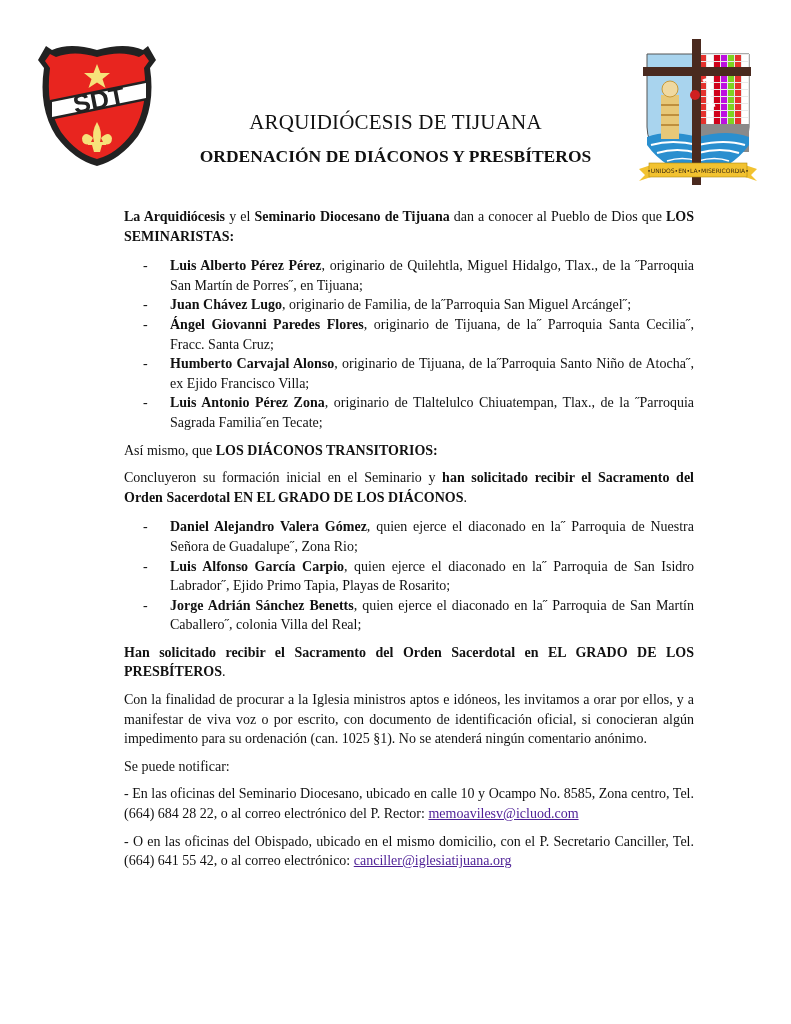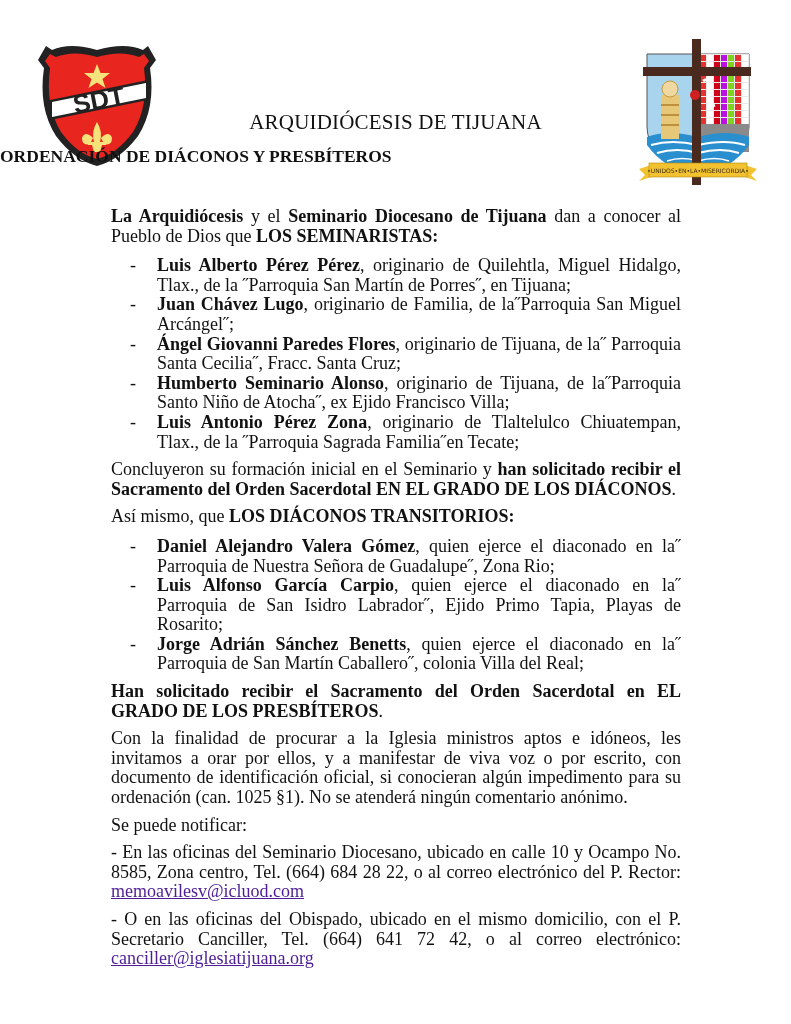--- a/index.html
+++ b/index.html
@@ -8,26 +8,26 @@
     font-family: "Liberation Serif", "DejaVu Serif", serif;
     color: #111111;
   }
   .logo-left { position: absolute; left: 30px; top: 38px; width: 135px; height: 130px; }
   .logo-right { position: absolute; left: 637px; top: 37px; width: 122px; height: 148px; }
   .header-title {
     position: absolute; left: 0; right: 0; top: 110px; text-align: center;
     font-size: 21px; letter-spacing: 0.2px;
   }
   .header-subtitle {
-    position: absolute; left: 0; right: 0; top: 146px; text-align: left;
+    position: absolute; left: 0; right: 0; top: 146px; text-align: center;
     font-size: 17.5px; font-weight: bold;
   }
   .body-text {
-    position: absolute; left: 111px; width: 570px; top: 207px;
-    font-size: 18px; line-height: 19.6px;
+    position: absolute; left: 124px; width: 570px; top: 207px;
+    font-size: 14px; line-height: 19.6px;
   }
   .body-text p { margin: 0 0 8px 0; text-align: justify; }
   .body-text b { font-weight: bold; }
   ul.dash { list-style: none; margin: 0 0 8px 0; padding: 0; }
   ul.dash li { position: relative; padding-left: 46px; text-align: justify; margin: 0; }
   ul.dash li .dash-mark { position: absolute; left: 19px; top: 0; }
   a.email { color: #4c1d95; text-decoration: underline; }
   .underlined { text-decoration: underline; }
   .gap-list { margin-top: 10px !important; }
 </style>
@@ -156,30 +156,30 @@
 
 <div class="body-text">
   <p>
     <b>La Arquidiócesis</b><span> y el </span><b>Seminario Diocesano de Tijuana</b><span> dan a conocer al Pueblo de Dios que </span><b>LOS SEMINARISTAS:</b>
   </p>
 
   <ul class="dash gap-list">
     <li><span class="dash-mark">-</span><b>Luis Alberto Pérez Pérez</b><span>, originario de Quilehtla, Miguel Hidalgo, Tlax., de la  ˝Parroquia San Martín de Porres˝, en Tijuana;</span></li>
     <li><span class="dash-mark">-</span><b>Juan Chávez Lugo</b><span>, originario de Familia, de la˝Parroquia San Miguel Arcángel˝;</span></li>
     <li><span class="dash-mark">-</span><b>Ángel Giovanni Paredes Flores</b><span>, originario de Tijuana, de la˝ Parroquia Santa Cecilia˝, Fracc. Santa Cruz;</span></li>
-    <li><span class="dash-mark">-</span><b>Humberto Seminario Alonso</b><span>, originario de Tijuana, de la˝Parroquia Santo Niño de Atocha˝, ex Ejido Francisco Villa;</span></li>
+    <li><span class="dash-mark">-</span><b>Humberto Carvajal Alonso</b><span>, originario de Tijuana, de la˝Parroquia Santo Niño de Atocha˝, ex Ejido Francisco Villa;</span></li>
     <li><span class="dash-mark">-</span><b>Luis Antonio Pérez Zona</b><span>, originario de Tlaltelulco Chiuatempan, Tlax., de la ˝Parroquia Sagrada Familia˝en Tecate;</span></li>
   </ul>
 
   <p>
+    <span>Así mismo, que </span><b>LOS DIÁCONOS TRANSITORIOS:</b>
+  </p>
+
+  <p>
     <span>Concluyeron su formación inicial en el Seminario y </span><b>han solicitado recibir el Sacramento del Orden Sacerdotal EN EL GRADO DE LOS DIÁCONOS</b><span>.</span>
-  </p>
-
-  <p>
-    <span>Así mismo, que </span><b>LOS DIÁCONOS TRANSITORIOS:</b>
   </p>
 
   <ul class="dash gap-list">
     <li><span class="dash-mark">-</span><b>Daniel Alejandro Valera Gómez</b><span>, quien ejerce el diaconado en la˝ Parroquia de Nuestra Señora de Guadalupe˝, Zona Rio;</span></li>
     <li><span class="dash-mark">-</span><b> Luis Alfonso García Carpio</b><span>, quien ejerce el diaconado en la˝ Parroquia de San Isidro Labrador˝, Ejido Primo Tapia, Playas de Rosarito;</span></li>
     <li><span class="dash-mark">-</span><b>Jorge Adrián Sánchez Benetts</b><span>, quien ejerce el diaconado en la˝ Parroquia de San Martín Caballero˝, colonia Villa del Real;</span></li>
   </ul>
 
   <p>
     <b>Han solicitado recibir el Sacramento del Orden Sacerdotal en EL GRADO DE LOS PRESBÍTEROS</b><span>.</span>
@@ -187,16 +187,16 @@
 
   <p>Con la finalidad de procurar a la Iglesia ministros aptos e idóneos, les invitamos a orar por ellos, y a manifestar de viva voz o por escrito, con documento de identificación oficial, si conocieran algún impedimento para su ordenación (can. 1025 §1). No se atenderá ningún comentario anónimo.</p>
 
   <p>Se puede notificar:</p>
 
   <p>
     <span>- En las oficinas del Seminario Diocesano, ubicado en calle 10 y Ocampo No. 8585, Zona centro, Tel. (664) 684 28 22, o al correo electrónico del P. Rector: </span><a class="email" href="#">memoavilesv@icluod.com</a>
   </p>
 
   <p>
-    <span>- O en las oficinas del Obispado, ubicado en el mismo domicilio, con el P. Secretario Canciller, Tel. (664) 641 72 42, o al correo electrónico: </span><a class="email" href="#">canciller@iglesiatijuana.org</a>
+    <span>- O en las oficinas del Obispado, ubicado en el mismo domicilio, con el P. Secretario Canciller, Tel. (664) 641 55 42, o al correo electrónico: </span><a class="email" href="#">canciller@iglesiatijuana.org</a>
   </p>
 
 </div>
 
 </body></html>

